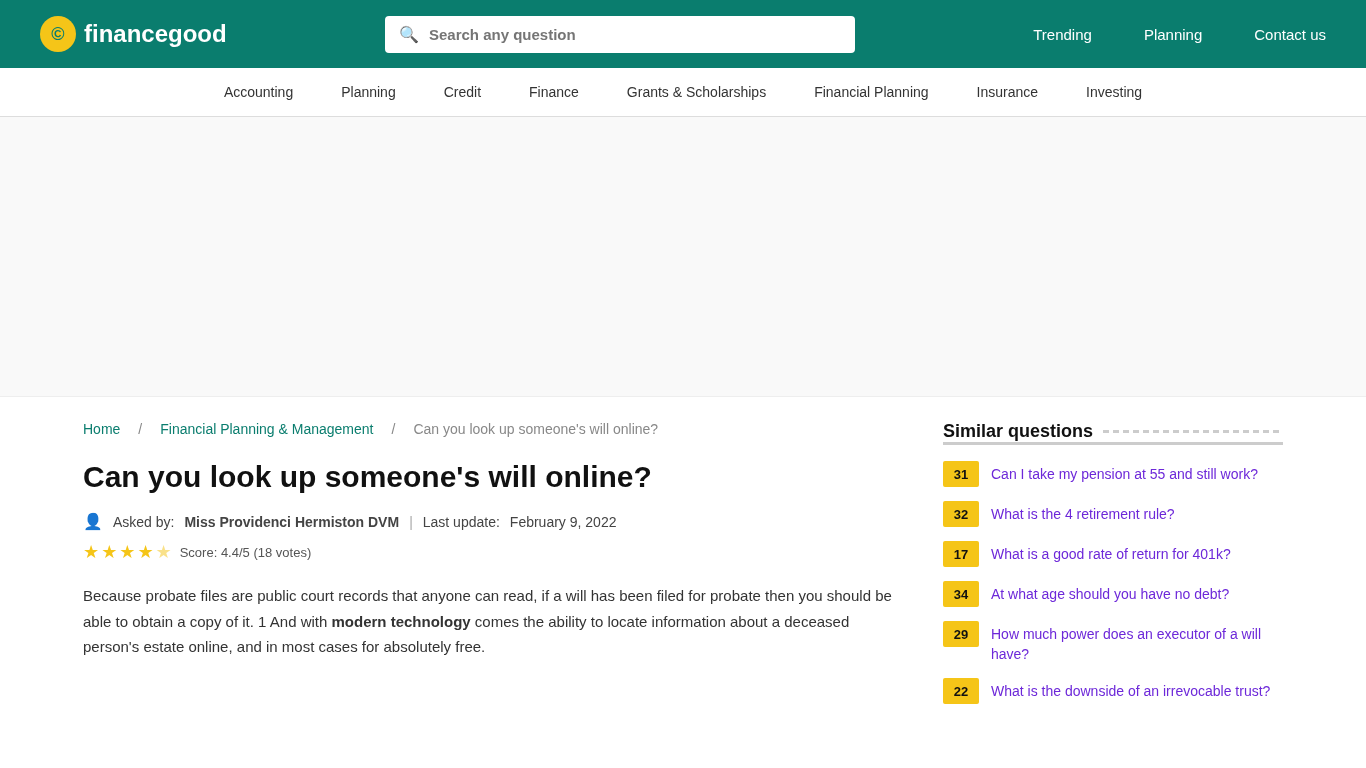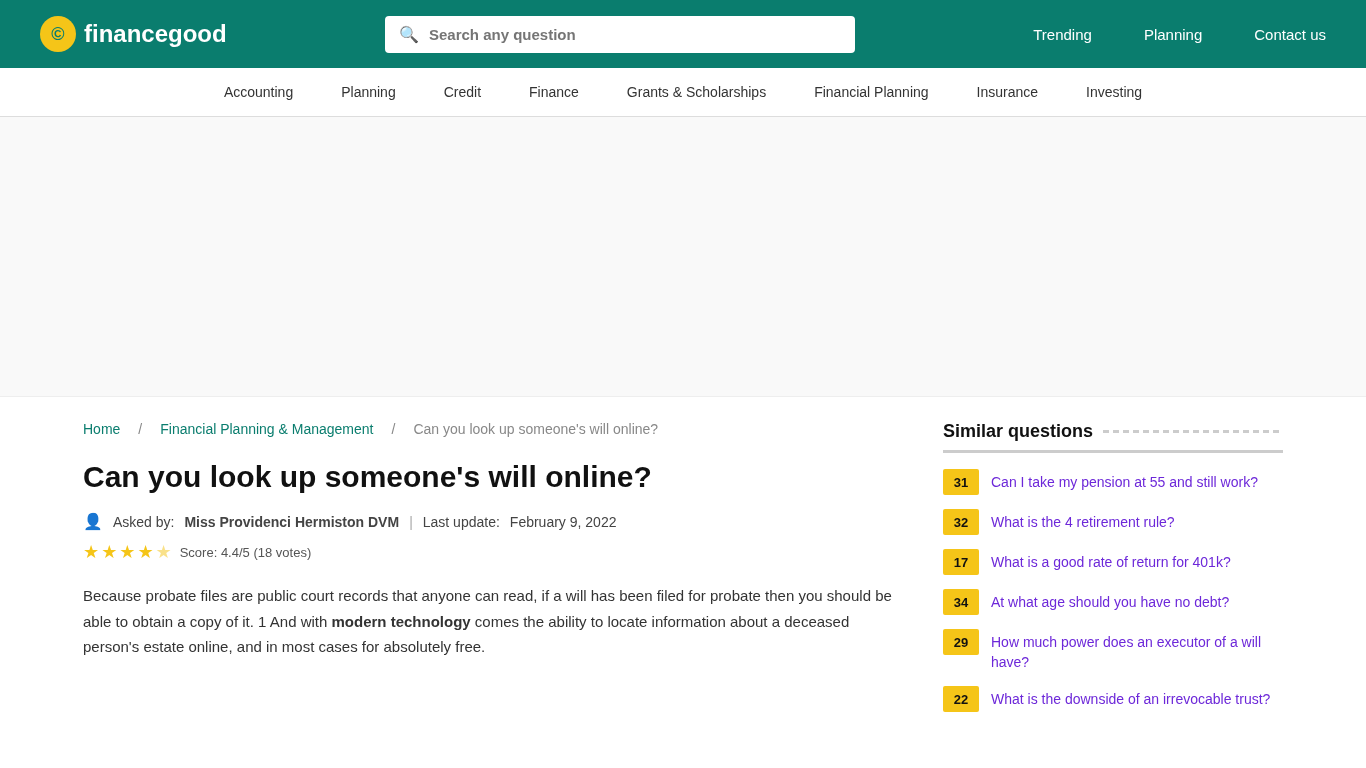--- a/index.html
+++ b/index.html
@@ -174,21 +174,21 @@
       color: #333;
     }
     .article-body strong { font-weight: 700; margin-top: 9px; }
 
     
     .similar-questions-title {
       font-size: 18px;
       font-weight: 700;
       color: #111;
       margin-bottom: 16px;
-      padding-bottom: 8px;
+      padding-bottom: 0;
       border-bottom: 3px solid #ccc;
       display: flex;
       align-items: center;
       gap: 10px;
     }
     .similar-questions-title::after {
       content: '';
       flex: 1;
       height: 3px;
       background: repeating-linear-gradient(90deg, #ccc 0, #ccc 6px, transparent 6px, transparent 10px);

